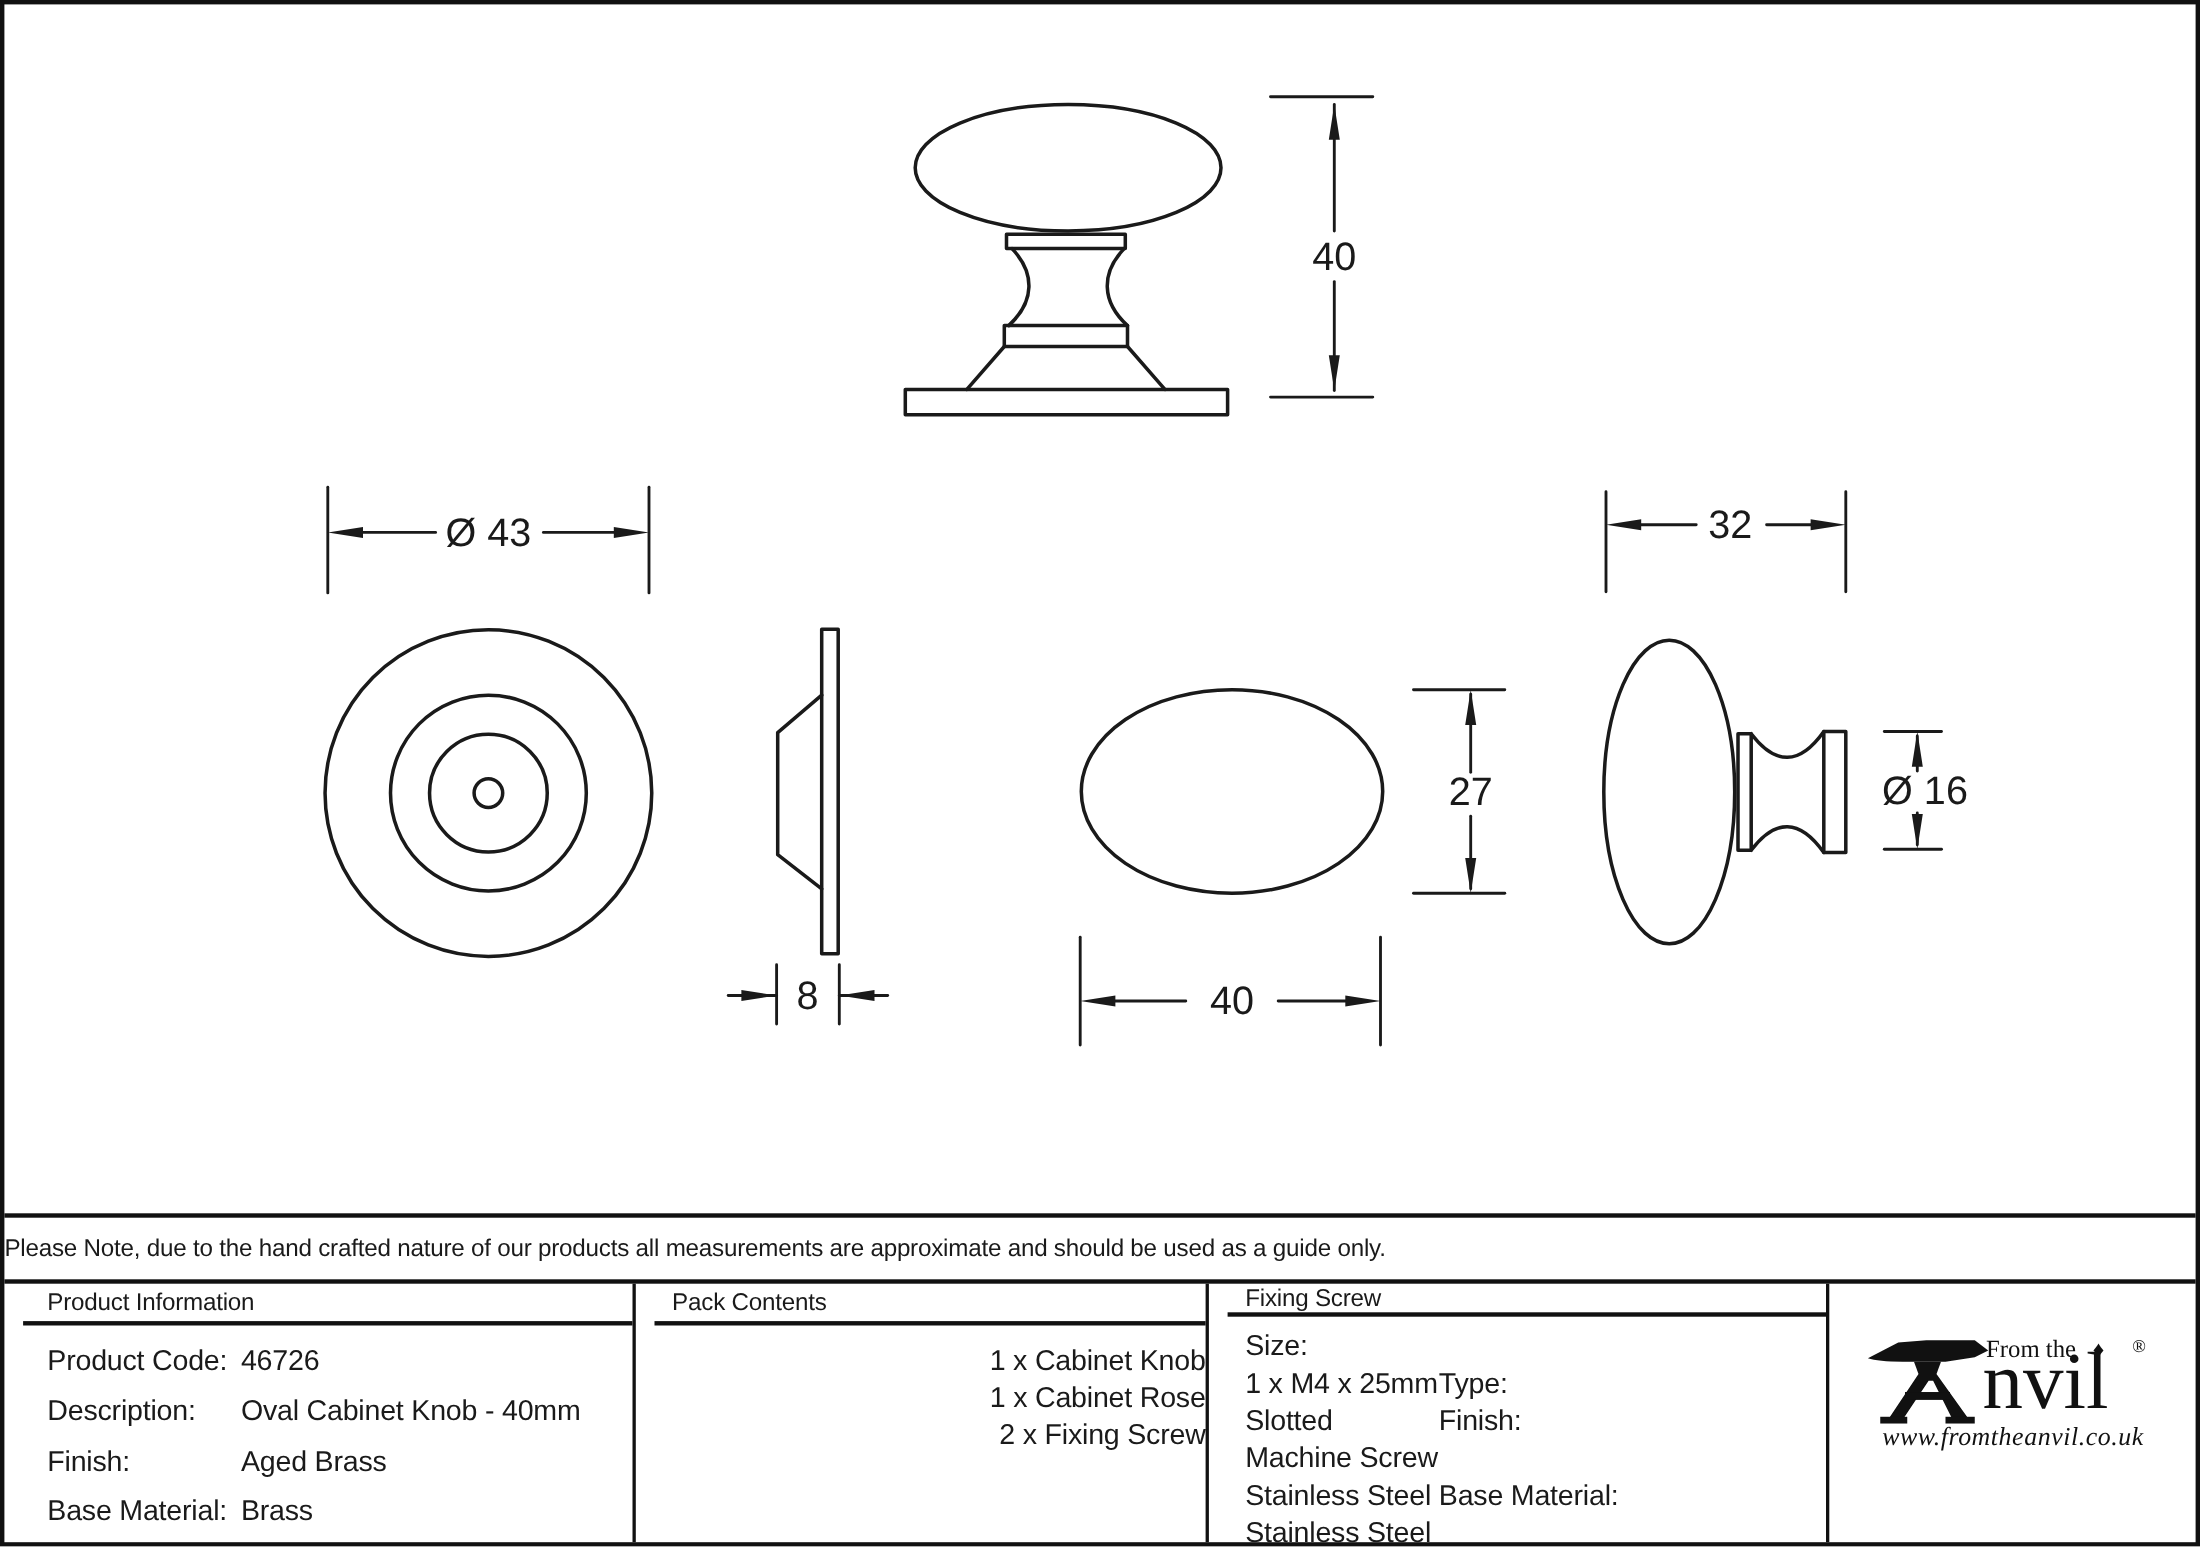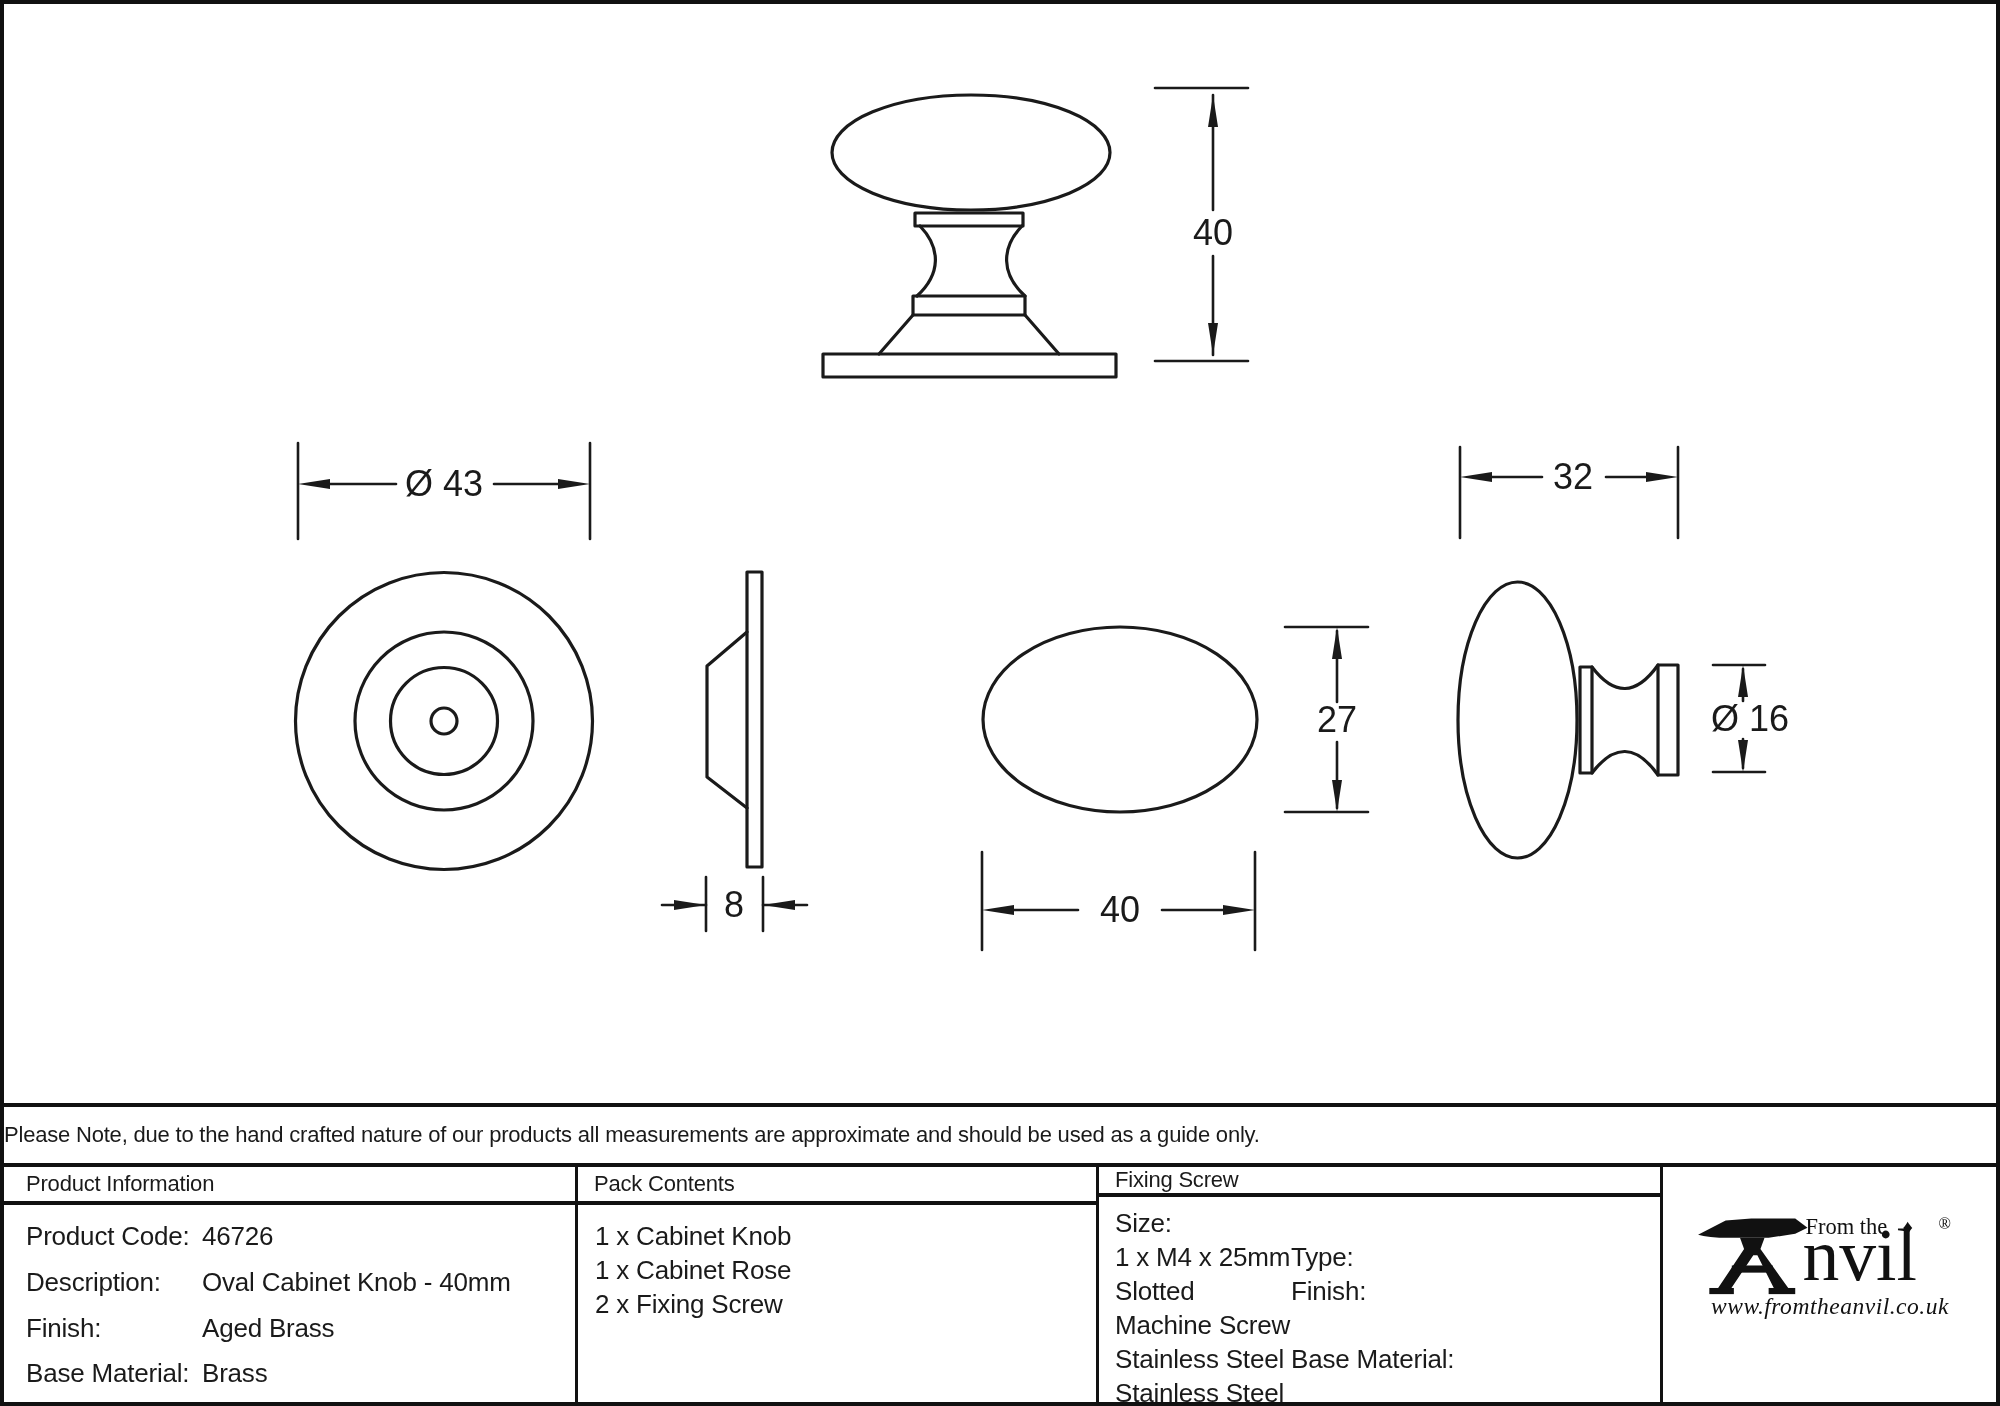--- a/index.html
+++ b/index.html
@@ -11,28 +11,28 @@
   }
   .drawing-area{height:1103px;box-sizing:border-box;border-bottom:4px solid #111;}
   .drawing-area svg{display:block;width:100%;height:100%;}
   .note-bar{
     height:60px;box-sizing:border-box;border-bottom:4px solid #111;
     display:flex;align-items:center;
     font-size:22px;letter-spacing:-0.2px;
   }
   .spec-table{flex:1;display:flex;min-height:0;}
   .col{box-sizing:border-box;display:flex;flex-direction:column;}
-  .col-border{border-right:3px solid #111;}
+  .col-border{border-right:3px solid #111;padding-left:17px;}
   .col-header{
     height:38px;box-sizing:border-box;border-bottom:4px solid #111;
     display:flex;align-items:center;font-size:22px;letter-spacing:-0.2px;
   }
   .col-body{flex:1;font-size:26px;letter-spacing:-0.2px;line-height:34px;}
   .kv-grid{display:grid;grid-template-columns:176px 1fr;}
-  .plain-list div{white-space:nowrap;}
+  .plain-list div{white-space:nowrap;text-align:right;}
   .logo-cell{flex:1;display:flex;align-items:center;justify-content:center;}
   svg text{font-family:"Liberation Sans","DejaVu Sans",sans-serif;}
   .logo-serif{font-family:"Liberation Serif","DejaVu Serif",serif;}
 </style>
 </head>
 <body>
 
 <div class="sheet">
 
   <div class="drawing-area">

